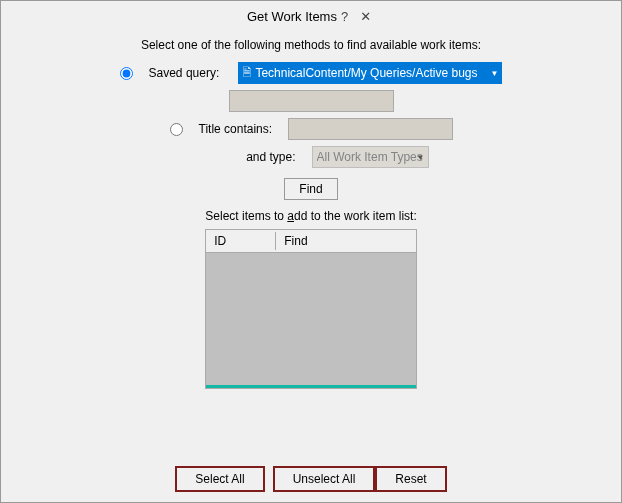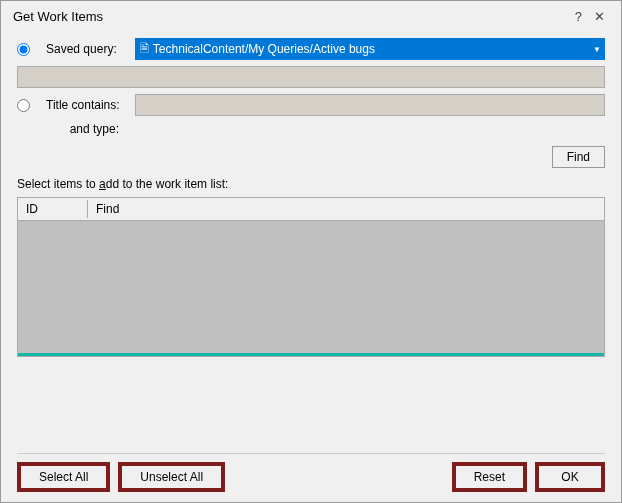--- a/index.html
+++ b/index.html
@@ -1,20 +1,21 @@
 <!DOCTYPE html>
 <html><head>
   <meta charset="utf-8">
   <style>
     * {
       box-sizing: border-box;
       margin: 0;
       padding: 0;
       font-family: 'Segoe UI', Arial, sans-serif;
       font-size: 12px;
+      align-items: center;
     }
 
     body {
       background: #f0f0f0;
       display: flex;
       justify-content: center;
       align-items: center;
       width: 622px;
       height: 503px;
     }
@@ -249,21 +250,21 @@
     }
 
     .bottom-right-buttons {
       display: flex;
       gap: 8px;
     }
 
     .dialog-btn {
       padding: 4px 18px;
       background: #f0f0f0;
-      border: 4px solid #7f1d1d;
+      border: 2px solid #7f1d1d;
       cursor: pointer;
       font-size: 12px;
       min-width: 70px;
     }
 
     .dialog-btn:disabled {
       color: #aaa;
       cursor: default;
     }
 
@@ -280,20 +281,21 @@
 
   <div class="title-bar">
     <span class="title-bar-title">Get Work Items</span>
     <div class="title-bar-controls">
       <button class="title-bar-btn">?</button>
       <button class="title-bar-btn">✕</button>
     </div>
   </div>
 
   <div class="dialog-content">
+    <div class="section-label">Select one of the following methods to find available work items:</div>
 
     <div class="form-area">
 
       <div class="form-row">
         <label class="radio-label">
           <input type="radio" name="method" checked="" style="">
           <span>Saved query:</span>
         </label>
         <div class="saved-query-wrapper">
           <div class="saved-query-display">
@@ -310,20 +312,25 @@
       <div class="form-row">
         <label class="radio-label">
           <input type="radio" name="method" style="">
           <span>Title contains:</span>
         </label>
         <input type="text" disabled="" style="">
       </div>
 
       <div class="form-row">
         <span class="and-type-label">and type:</span>
+        <div class="dropdown-wrapper">
+          <select disabled="">
+            <option>All Work Item Types</option>
+          </select>
+        </div>
       </div>
 
       <div class="find-row">
         <button class="find-btn">Find</button>
       </div>
     </div>
 
     <div class="items-section">
       <div class="items-label">
         Select items to <u>a</u>dd to the work item list:
@@ -340,16 +347,15 @@
 
   <div class="divider"></div>
 
   <div class="bottom-buttons">
     <div class="bottom-left-buttons">
       <button class="dialog-btn">Select All</button>
       <button class="dialog-btn">Unselect All</button>
     </div>
     <div class="bottom-right-buttons">
       <button class="dialog-btn">Reset</button>
-      <button class="dialog-btn">OK</button>
     </div>
   </div>
 </div>
 
 </body></html>

